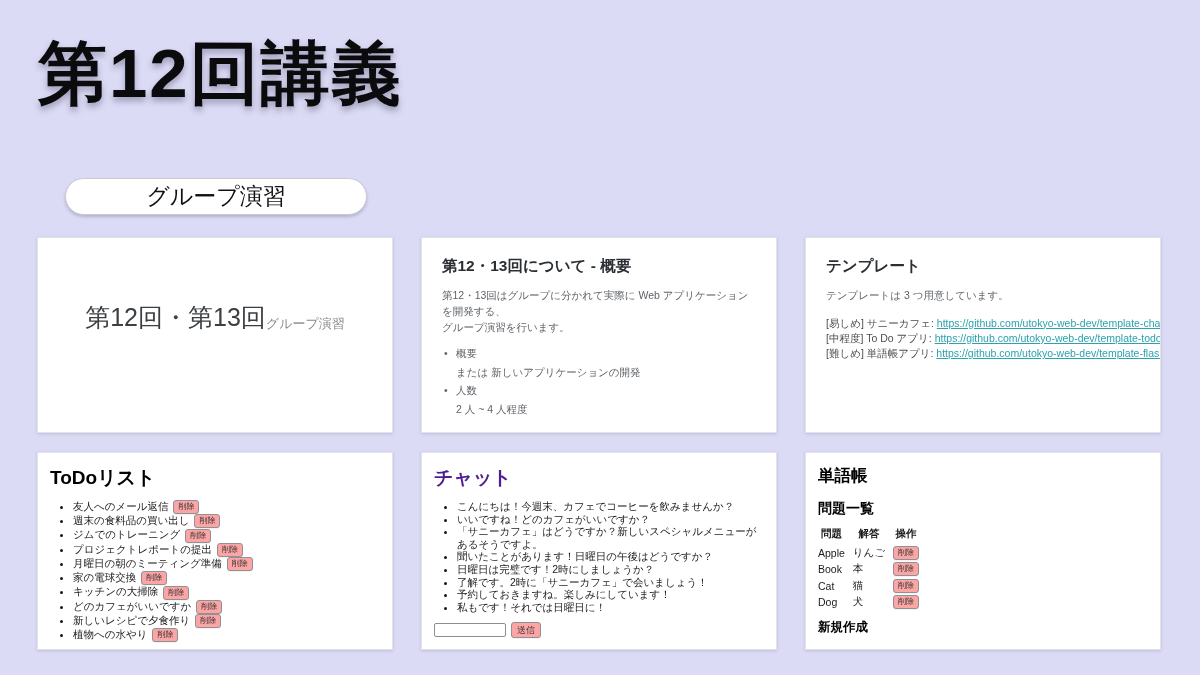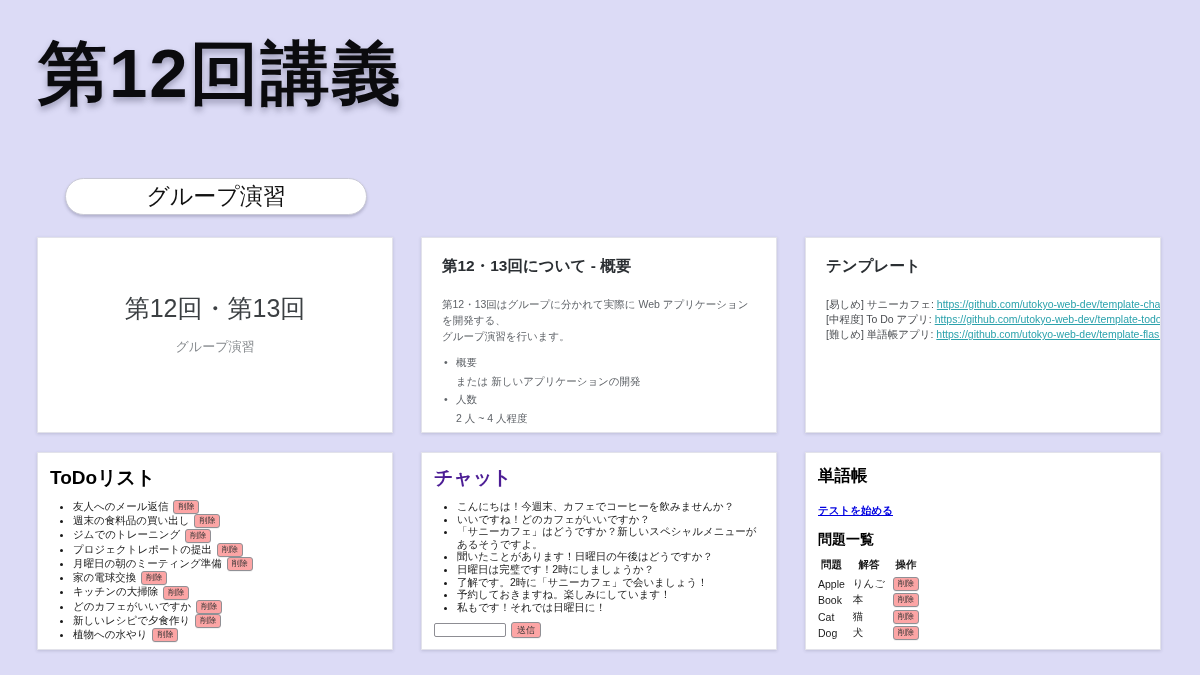--- a/index.html
+++ b/index.html
@@ -39,29 +39,29 @@
     border: 1px solid #e2e2ea;
     box-shadow: 0 1px 3px rgba(50,50,80,0.18);
     overflow: hidden;
   }
   .r1 { top: 237px; height: 196px; }
   .r2 { top: 452px; height: 198px; }
   .colA { left: 37px; } .colB { left: 421px; } .colC { left: 805px; }
 
   
   .slide-center {
-    height: 100%; display: flex; flex-direction: column;
+    height: 100%; display: flex; 
     align-items: center; justify-content: center; padding-bottom: 22px; border-radius: 15px;
   }
   .slide-title { font-size: 25px; color: #3c4043; margin: 0 0 13px; font-weight: 400; }
   .slide-subtitle { font-size: 13px; color: #85898d; }
 
   
   .slide-pad { padding: 18px 20px; }
-  .slide-h { font-size: 15.5px; font-weight: 700; color: #2b2f33; margin: 0 0 20px; }
+  .slide-h { font-size: 15.5px; font-weight: 700; color: #2b2f33; margin: 0 0 11px; }
   .slide-p { font-size: 10.5px; color: #5f6368; line-height: 1.5; margin: 0 0 9px; white-space: pre-line; }
   .ov-line { display: flex; font-size: 10.5px; color: #5f6368; line-height: 18.5px; }
   .ov-marker { width: 14px; flex: 0 0 14px; padding-left: 2px; }
   .tpl-links { margin-top: 12px; }
   .tpl-line { font-size: 10.5px; color: #4a4d51; line-height: 1.45; white-space: nowrap; }
   .tpl-line a { color: #2ba2ac; text-decoration: underline; cursor: pointer; }
 
   
   .app-pad { padding: 10px 12px; }
   .app-h1 { font-size: 19px; font-weight: 700; color: #000; margin: 2px 0 9px; }
@@ -144,20 +144,21 @@
           <span class="ov-marker"></span>
           <span>2 人 ~ 4 人程度</span>
         </div>
       </div>
   </div>
 </div>
 
 <div class="card r1 colC">
   <div class="slide-pad">
     <h2 class="slide-h">テンプレート</h2>
+    <p class="slide-p">テンプレートは 3 つ用意しています。</p>
     <div class="tpl-links">
 
         <div class="tpl-line">
           <span>[易しめ] サニーカフェ: </span><a>https://github.com/utokyo-web-dev/template-chat</a>
         </div>
 
         <div class="tpl-line">
           <span>[中程度] To Do アプリ: </span><a>https://github.com/utokyo-web-dev/template-todo</a>
         </div>
 
@@ -257,23 +258,20 @@
     <div class="form-row">
       <input class="text-input" value="" style="">
       <button class="mini-btn">送信</button>
     </div>
   </div>
 </div>
 
 <div class="card r2 colC">
   <div class="app-pad">
     <div class="fc-h1">単語帳</div>
-    <div class="fc-link-row">
-      <a class="fc-link">テストを始める</a>
-    </div>
     <div class="fc-h2">問題一覧</div>
     <table class="fc-table">
       <thead>
         <tr>
           <th>問題</th>
           <th>解答</th>
           <th>操作</th>
         </tr>
       </thead>
       <tbody>

